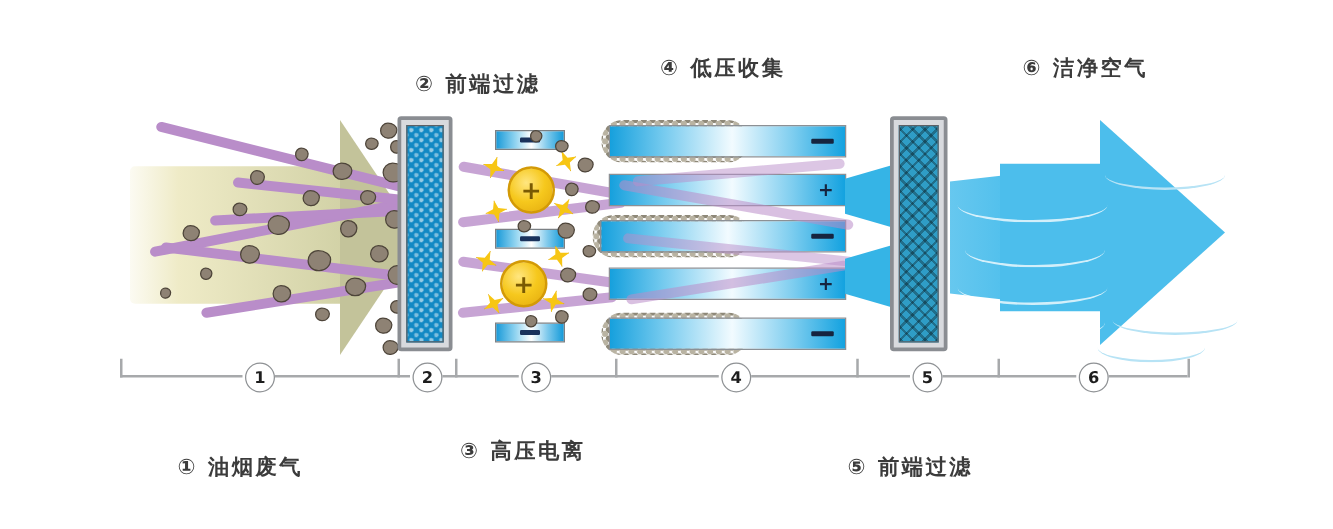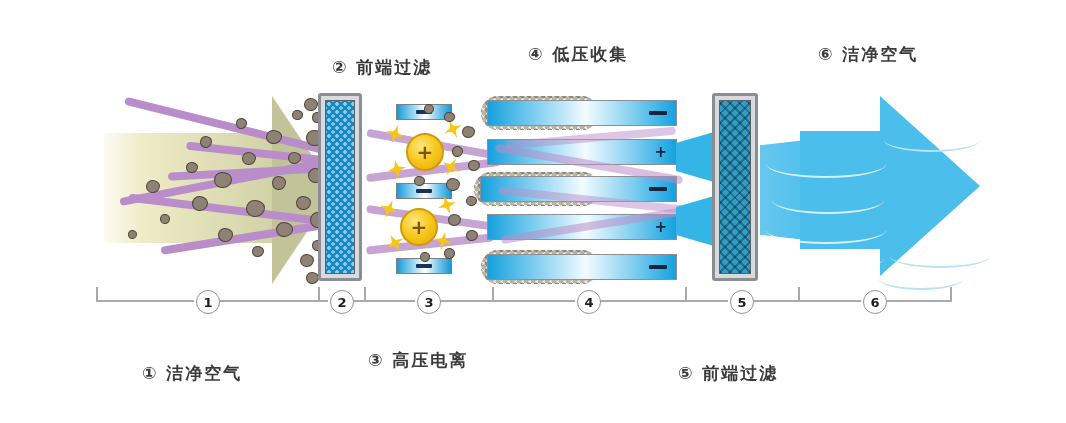--- a/index.html
+++ b/index.html
@@ -210,21 +210,21 @@
   <div class="fwave" style="left:878px;top:266px;width:86px;"></div>
 
   <div class="panel" id="panel5">
     <div class="mesh"></div>
   </div>
 
   <div class="lbl" style="left:284px;top:56px;margin-left:48px;">② 前端过滤</div>
   <div class="lbl" style="left:528px;top:43px;">④ 低压收集</div>
   <div class="lbl" style="left:818px;top:43px;">⑥ 洁净空气</div>
 
-  <div class="lbl" style="left:142px;top:362px;">① 洁净空气</div>
+  <div class="lbl" style="left:142px;top:362px;">① 油烟废气</div>
   <div class="lbl" style="left:368px;top:349px;">③ 高压电离</div>
   <div class="lbl" style="left:678px;top:362px;">⑤ 前端过滤</div>
 
   <div id="ruler">
       <div class="rline" style="left: 96px; width: 98px;"></div>
       <div class="rline" style="left: 220px; width: 108px;"></div>
       <div class="rline" style="left: 354px; width: 61px;"></div>
       <div class="rline" style="left: 441px; width: 134px;"></div>
       <div class="rline" style="left: 601px; width: 127px;"></div>
       <div class="rline" style="left: 754px; width: 107px;"></div>

